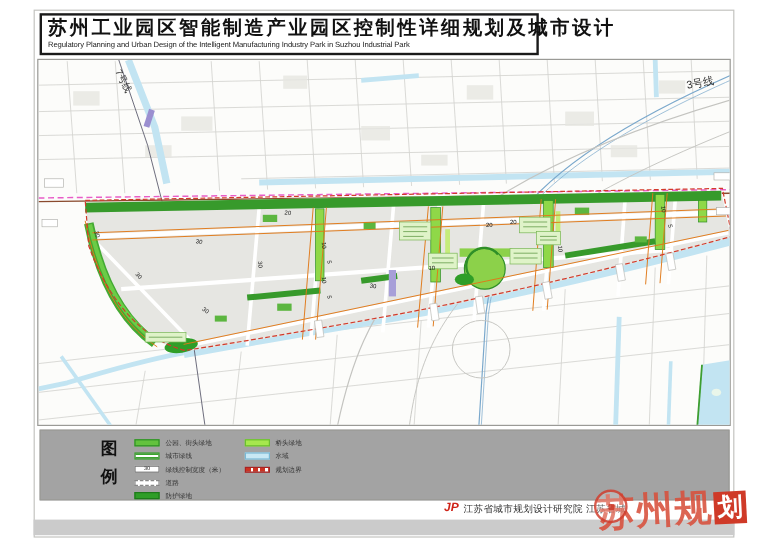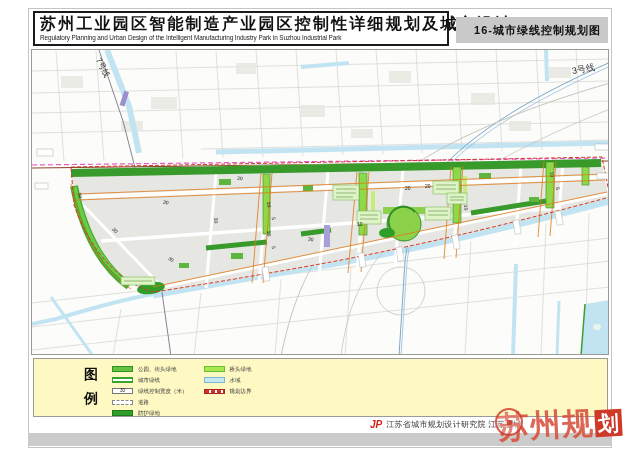--- a/index.html
+++ b/index.html
@@ -18,38 +18,38 @@
                padding-right:7px;box-sizing:border-box;letter-spacing:1px;}
   
   .map-frame{position:absolute;left:31px;top:49px;width:578px;height:306px;border:1px solid #9a9a96;
              box-sizing:border-box;background:#fcfcfa;overflow:hidden;}
   .map-frame svg{position:absolute;left:0;top:0;}
   #overlay{position:absolute;left:0;top:0;width:640px;height:453px;pointer-events:none;}
   .marker{position:absolute;font-size:5px;color:#1a1a1a;line-height:5px;transform-origin:center;}
   .rail-label{position:absolute;font-size:8px;color:#333;white-space:nowrap;}
   
   .legend-box{position:absolute;left:33px;top:358px;width:575px;height:59px;border:1px solid #9a9a96;
-              background:#fef9c3;box-sizing:border-box;}
+              background:#a3a3a3;box-sizing:border-box;}
   .legend-title{position:absolute;left:47px;top:4px;width:20px;font-family:"Liberation Serif",serif;
                 font-weight:bold;font-size:14px;color:#111;line-height:24px;text-align:center;}
   .legend-cols{position:absolute;left:78px;top:6px;display:flex;gap:16px;}
   .lg-col{display:flex;flex-direction:column;gap:3px;}
   .lg-row{display:flex;align-items:center;gap:5px;height:8px;}
   .lg-label{font-size:5.5px;color:#333;white-space:nowrap;}
   .sw{width:21px;height:6px;box-sizing:border-box;flex:none;}
   .sw-park{background:#63c23e;border:1px solid #2f8f28;}
   .sw-bridge{background:#a6e84e;border:1px solid #6abf30;}
   .sw-greenline{background:linear-gradient(#3aa32e 0 22%,#fff 22% 78%,#3aa32e 78% 100%);border:1px solid #3aa32e;}
   .sw-water{background:#c8e8f4;border:1px solid #7ab8d4;}
   .sw-widthbox{background:#fff;border:1px solid #777;font-size:4.6px;color:#222;text-align:center;line-height:4.6px;}
   .sw-boundary{background:repeating-linear-gradient(90deg,#cc3322 0 4px,#fff 4px 6px);border:1px solid #aa2222;height:5px;}
   .sw-road{background:#fff;border:1px dashed #888;height:5px;}
   .sw-protective{background:#2f9e28;border:1px solid #1e7a1a;}
   
-  .footer-row{position:absolute;left:370px;top:419px;display:flex;align-items:center;gap:4px;}
+  .footer-row{position:absolute;left:370px;top:419px;display:flex;gap:4px;}
   .jp-logo{color:#cf2318;font-weight:bold;font-style:italic;font-size:10px;line-height:10px;}
   .institute{font-size:8px;font-weight:normal;color:#333;white-space:nowrap;letter-spacing:0.3px;}
   .gray-bar{position:absolute;left:28px;top:433px;width:584px;height:13px;background:#cbcbcb;}
   .watermark{position:absolute;left:498px;top:404px;transform:rotate(-3deg);display:flex;align-items:center;gap:1px;}
   .wm-outline{font-size:31px;font-weight:bold;color:#d8503c;opacity:0.88;letter-spacing:1px;white-space:nowrap;}
   .wm-box{width:27px;height:27px;background:#cf3a28;color:#fff;font-size:21px;font-weight:bold;
           text-align:center;line-height:27px;}
   .seal{position:absolute;left:495px;top:408px;width:28px;height:28px;border:2px solid #d04030;
         border-radius:50%;opacity:0.85;box-sizing:border-box;background:rgba(255,255,255,0.25);}
   .seal::after{content:"";position:absolute;left:10px;top:10px;width:5px;height:5px;background:#d04030;border-radius:1px;}
@@ -57,21 +57,20 @@
 </head>
 <body>
 
 <div id="canvas">
   <div class="sheet"></div>
 
   <div class="title-box">
     <div class="title-cn">苏州工业园区智能制造产业园区控制性详细规划及城市设计</div>
     <div class="title-en">Regulatory Planning and Urban Design of the Intelligent Manufacturing Industry Park in Suzhou Industrial Park</div>
   </div>
-  <div class="sheet-label">16-城市绿线控制规划图</div>
 
   <div class="map-frame">
     <svg width="578" height="306" viewBox="31 49 578 306">
 
       <g stroke="#d3d3cf" stroke-width="0.7" fill="none">
         <path d="M31,70 L609,58"></path>
           <path d="M31,92 L609,80"></path>
           <path d="M31,112 L609,100"></path>
         <path d="M31,132 L609,121"></path>
           <path d="M200,148 L609,139"></path>

